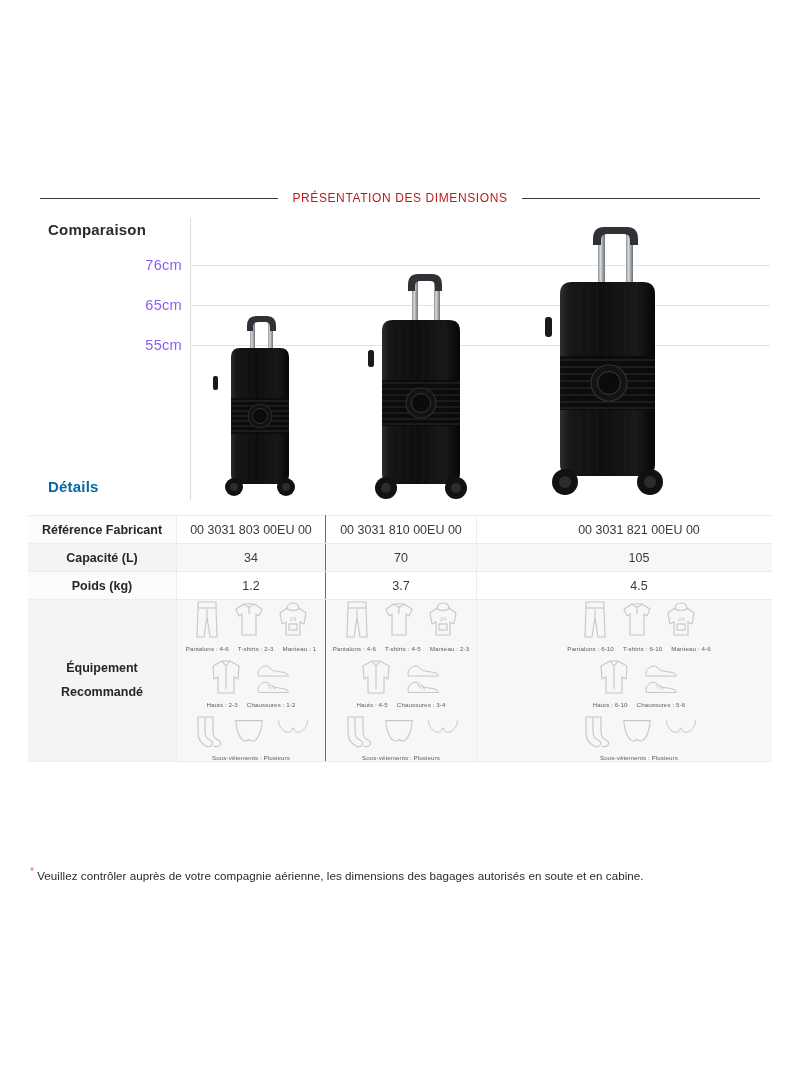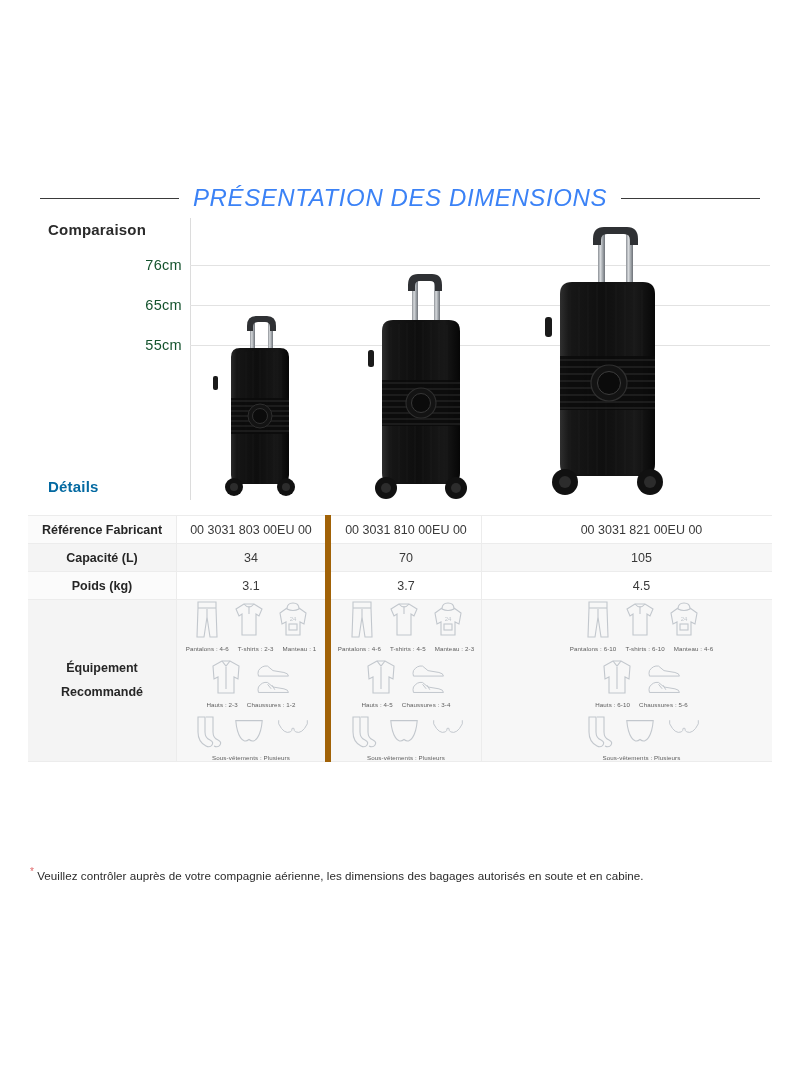--- a/index.html
+++ b/index.html
@@ -15,22 +15,22 @@
   .page{position:relative;width:800px;height:1070px;}
 
   
   .title-row{
     position:absolute;left:40px;top:186px;width:720px;height:24px;
     display:flex;align-items:center;gap:14px;
   }
   .title-rule{flex:1 1 auto;height:1px;background:#3a3a3a;}
   .title-text{
     flex:0 0 auto;
-    font-size:24px;letter-spacing:.6px;color:#3b82f6;
-    white-space:nowrap;font-weight:400;font-style:italic;
+    font-size:12px;letter-spacing:.6px;color:#b91c1c;
+    white-space:nowrap;font-weight:400;
   }
 
   
   .cmp-label{
     position:absolute;left:48px;top:221px;
     font-size:15px;font-weight:700;color:#2b2b2b;letter-spacing:.2px;
   }
   .details-label{
     position:absolute;left:48px;top:478px;
     font-size:15px;font-weight:700;color:#0369a1;letter-spacing:.2px;
@@ -40,21 +40,21 @@
     position:absolute;left:0;top:215px;width:800px;height:290px;
   }
   .axis-v{
     position:absolute;left:190px;top:3px;width:1px;height:282px;background:#dcdcdc;
   }
   .gridline{
     position:absolute;left:190px;height:1px;background:#e2e2e2;width:580px;
   }
   .gridlabel{
     position:absolute;right:0;transform:translateY(-50%);
-    font-size:14.5px;color:#14532d;letter-spacing:.3px;white-space:nowrap;
+    font-size:14.5px;color:#8b5cf6;letter-spacing:.3px;white-space:nowrap;
   }
   .gridlabel-wrap{position:absolute;left:120px;width:62px;}
 
   
   .case{position:absolute;bottom:0;}
   .case svg{display:block;}
 
   
   .table{
     position:absolute;left:28px;top:515px;width:744px;
@@ -65,21 +65,21 @@
     border-top:1px solid #ececec;
     border-bottom:1px solid #ececec;
     padding:0;text-align:center;vertical-align:middle;
     color:#3a3a3a;
   }
   .table .rowlabel{
     width:148px;font-weight:700;font-size:12.5px;color:#262626;
     border-right:1px solid #ececec;
     background:#fbfbfb;
   }
-  .table .c1{width:148px;border-right:6px solid #a16207;margin-left:40px;}
+  .table .c1{width:148px;border-right:1px solid #a16207;margin-left:40px;}
   .table .c2{width:150px;border-right:1px solid #ececec;}
   .table .c3{width:auto;padding-left:29px;}
   .table tr{height:28px;}
   .table tr.shaded td{background:#f7f7f7;}
   .table tr.shaded td.rowlabel{background:#f4f4f4;}
   .star{color:#e0686a;font-size:11px;vertical-align:super;}
 
   
   .eq-row td{padding:0;}
   .eq-cell{padding:8px 4px 10px 4px;}
@@ -315,21 +315,21 @@
         <td class="c3">00 3031 821 00EU 00</td>
       </tr>
       <tr class="shaded">
         <td class="rowlabel">Capacité (L)</td>
         <td class="c1">34</td>
         <td class="c2">70</td>
         <td class="c3">105</td>
       </tr>
       <tr>
         <td class="rowlabel">Poids (kg)</td>
-        <td class="c1">3.1</td>
+        <td class="c1">1.2</td>
         <td class="c2">3.7</td>
         <td class="c3">4.5</td>
       </tr>
 
       <tr class="eq-row shaded">
         <td class="rowlabel eq-label-cell">
           <div>Équipement</div>
           <div>Recommandé</div>
         </td>
 

